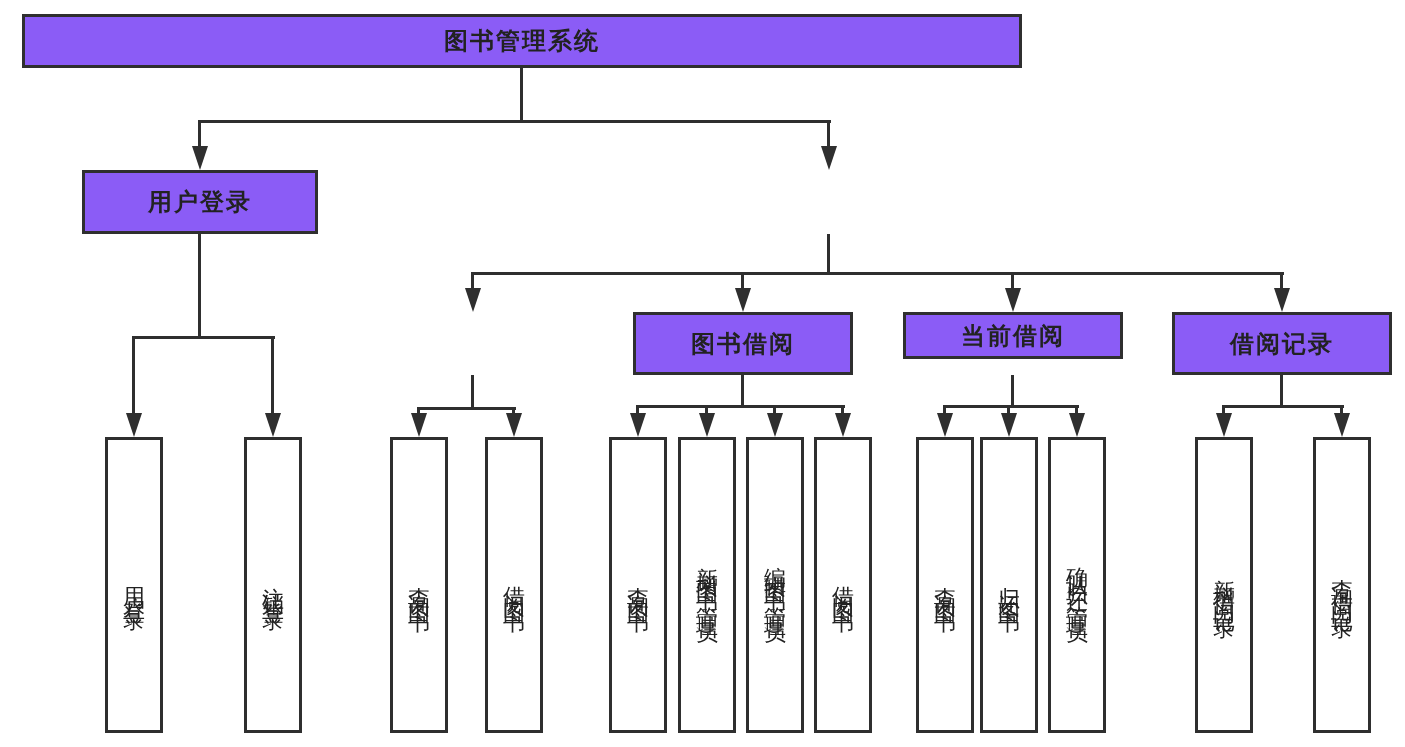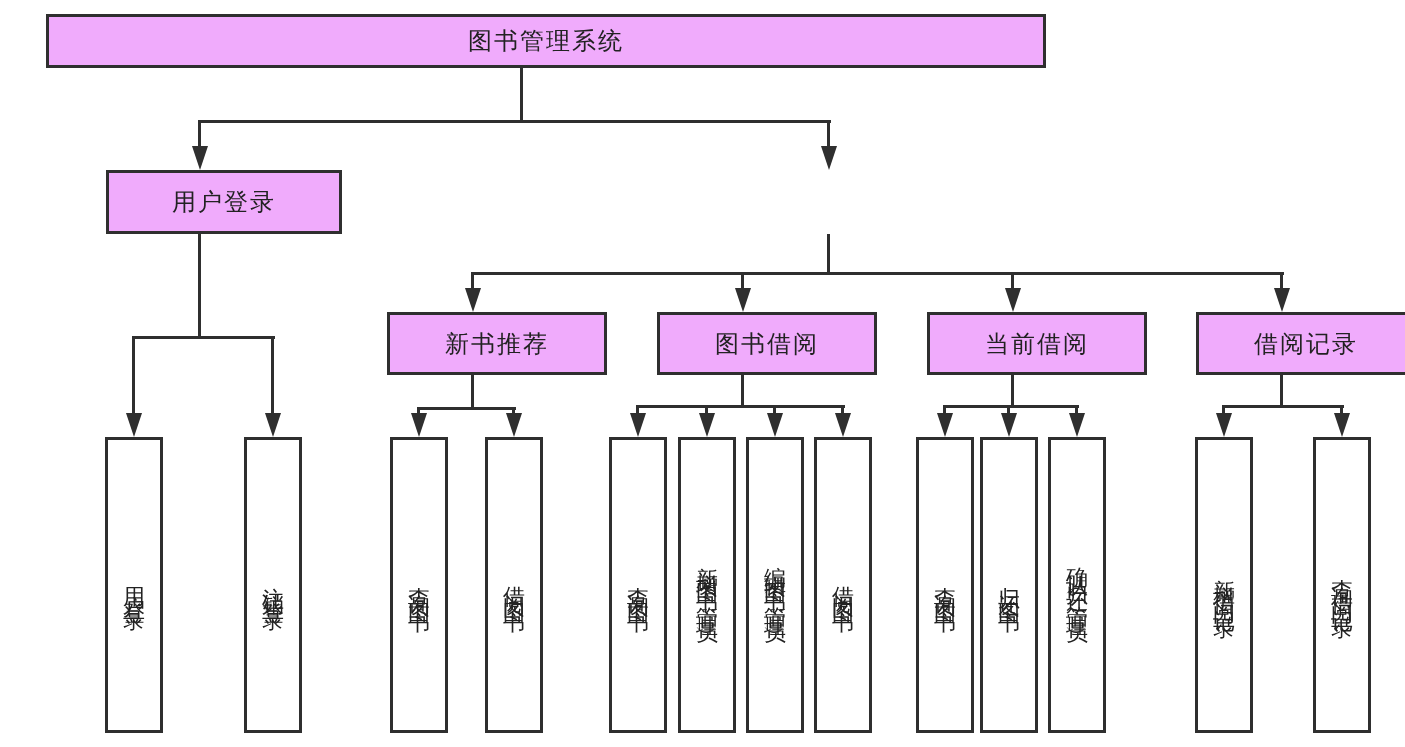--- a/index.html
+++ b/index.html
@@ -6,26 +6,25 @@
   #canvas{
     position:relative;
     width:1405px;height:747px;
     background:#ffffff;
     font-family:"Liberation Sans","DejaVu Sans",sans-serif;
     overflow:hidden;
   }
   .box{
     position:absolute;
     border:3px solid #2f2f2f;
-    background:#f0abfc;
+    background:#8b5cf6;
     display:flex;align-items:center;justify-content:center;
     font-size:24px;letter-spacing:2px;color:#222222;
     box-sizing:border-box;
-    font-weight:400;
-    margin-left:24px;
+    font-weight:700;
   }
   .vbox{
     position:absolute;
     border:3px solid #2f2f2f;
     background:#ffffff;
     box-sizing:border-box;
     display:flex;align-items:center;justify-content:center;
     writing-mode:vertical-rl;
     text-orientation:mixed;
     font-size:22px;letter-spacing:8px;color:#222222;
@@ -80,27 +79,24 @@
   <div class="hl" style="left:471px;top:272px;width:813px;"></div>
   <div class="vl" style="left:471px;top:272px;height:20px;"></div>
   <div class="arw" style="left:465px;top:288px;"></div>
   <div class="vl" style="left:741px;top:272px;height:20px;"></div>
   <div class="arw" style="left:735px;top:288px;"></div>
   <div class="vl" style="left:1011px;top:272px;height:20px;"></div>
   <div class="arw" style="left:1005px;top:288px;"></div>
   <div class="vl" style="left:1280px;top:272px;height:20px;"></div>
   <div class="arw" style="left:1274px;top:288px;"></div>
 
-  <div class="box" style="left:363px;top:312px;width:220px;height:63px;">
-    <span>新书推荐</span>
-  </div>
   <div class="box" style="left:633px;top:312px;width:220px;height:63px;">
     <span>图书借阅</span>
   </div>
-  <div class="box" style="left:903px;top:312px;width:220px;height:63px;">
+  <div class="box" style="left:903px;top:312px;width:220px;height:47px;">
     <span>当前借阅</span>
   </div>
   <div class="box" style="left:1172px;top:312px;width:220px;height:63px;">
     <span>借阅记录</span>
   </div>
 
   <div class="vl" style="left:471px;top:375px;height:32px;"></div>
   <div class="hl" style="left:417px;top:407px;width:99px;"></div>
   <div class="vl" style="left:417px;top:407px;height:8px;"></div>
   <div class="arw" style="left:411px;top:413px;"></div>

